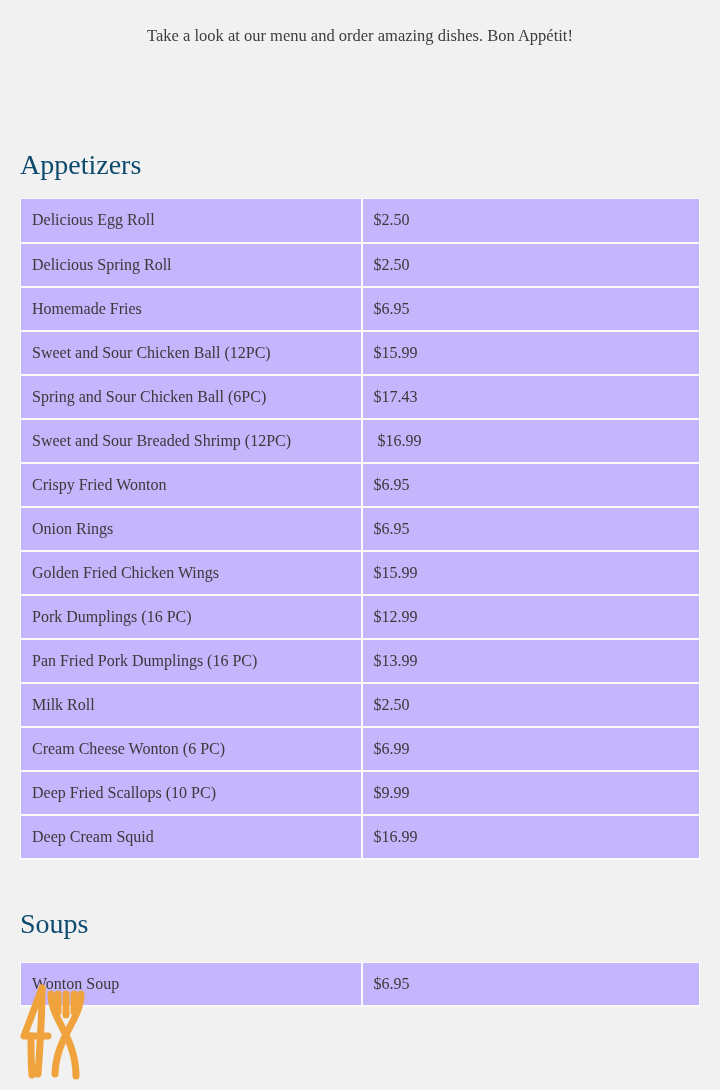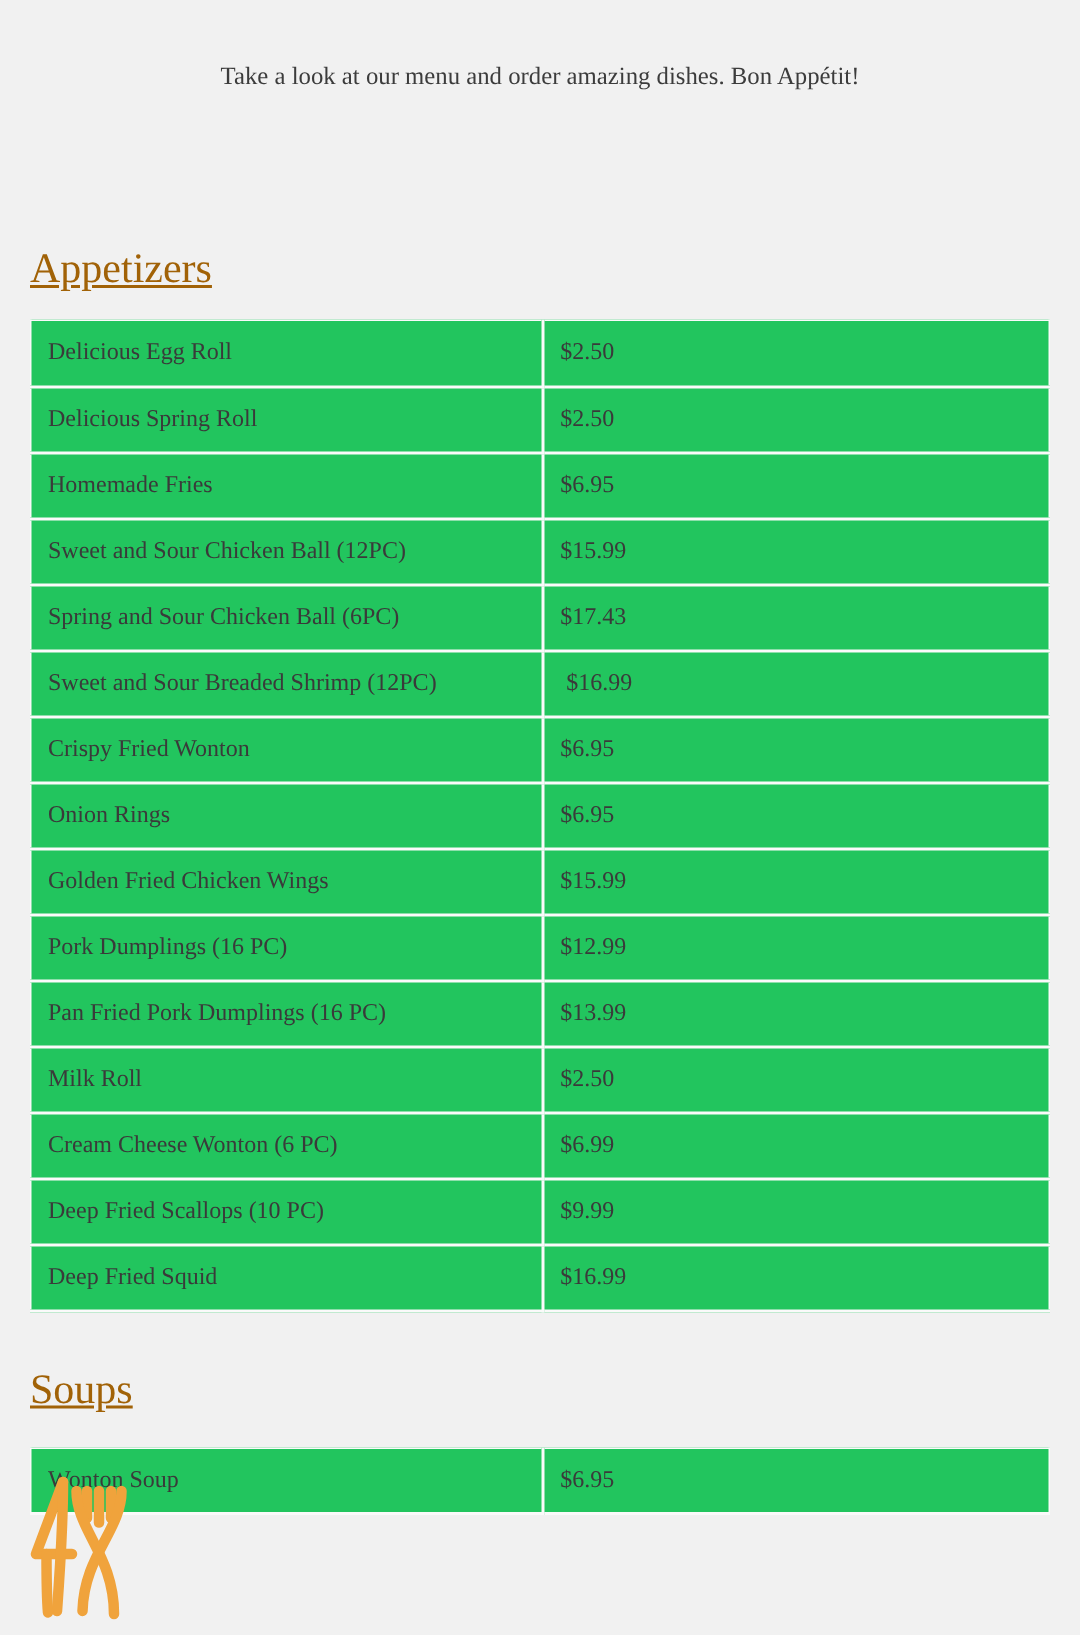--- a/index.html
+++ b/index.html
@@ -8,42 +8,41 @@
   }
   body {
     width: 720px; height: 1090px;
     overflow: hidden;
     position: relative;
     background: #f1f1f1;
     font-family: "Liberation Serif", "DejaVu Serif", serif;
     color: #3a3a3a;
   }
   .tagline {
-    padding-top: 41px;
+    padding-top: 26px;
     text-align: center;
     font-size: 16.5px;
     line-height: 19px;
     color: #3c3c3c;
   }
   .section { margin: 0 20px; }
   .section-appetizers { margin-top: 104px; }
-  .section-soups { margin-top: 36px; position: relative; }
+  .section-soups { margin-top: 48px; position: relative; }
   h2.section-title {
     font-size: 28px;
     font-weight: normal;
     line-height: 32px;
     margin: 0 0 17px 0;
-    color: #a16207;
-    text-decoration: underline;
+    color: #0c4a6e;
   }
   .section-soups h2.section-title { margin-bottom: 22px; }
   table.menu-table {
     width: 680px;
     border-collapse: collapse;
-    background: #22c55e;
+    background: #c4b5fd;
     border: 1px solid #fafafa;
     font-family: Liberation Serif, serif;
   }
   table.menu-table td {
     height: 44px;
     font-size: 16px;
     color: #3a3a3a;
     border-bottom: 2px solid #fafafa;
     padding: 0 0 0 11px;
     vertical-align: middle;
@@ -124,21 +123,21 @@
         </tr>
         <tr>
           <td class="cell-name">Cream Cheese Wonton (6 PC)</td>
           <td class="cell-price">$6.99</td>
         </tr>
         <tr>
           <td class="cell-name">Deep Fried Scallops (10 PC)</td>
           <td class="cell-price">$9.99</td>
         </tr>
         <tr>
-          <td class="cell-name">Deep Fried Squid</td>
+          <td class="cell-name">Deep Cream Squid</td>
           <td class="cell-price">$16.99</td>
         </tr>
       </tbody>
   </table>
 </div>
 
 <div class="section section-soups">
   <h2 class="section-title">Soups</h2>
   <table class="menu-table">
     <tbody>

